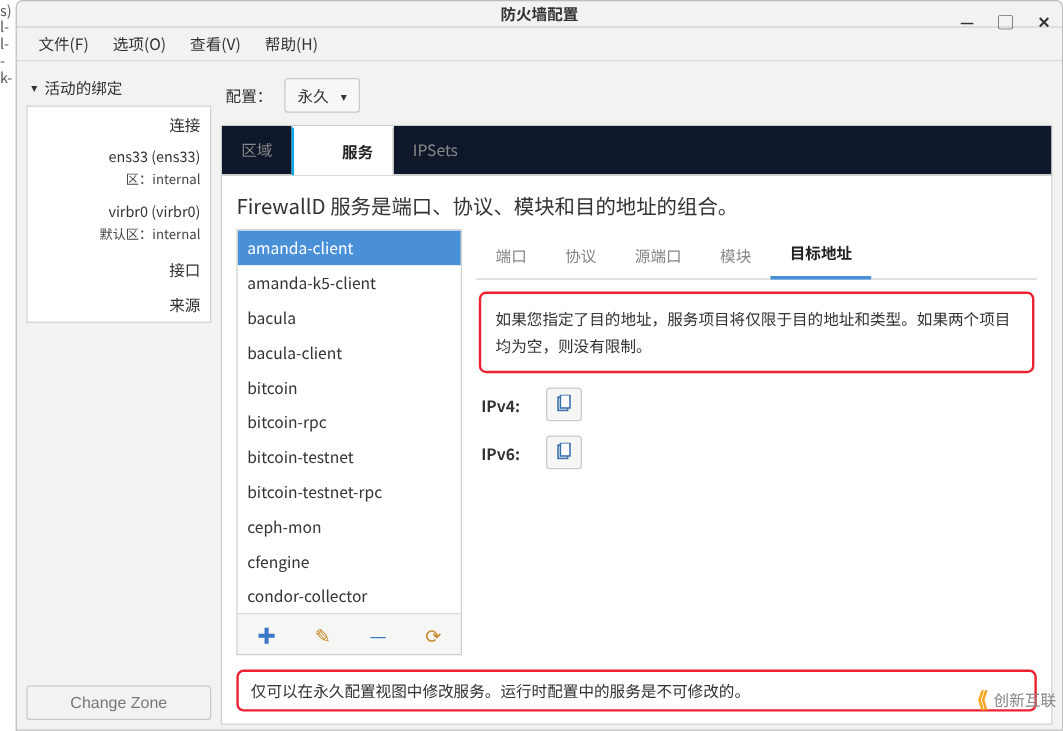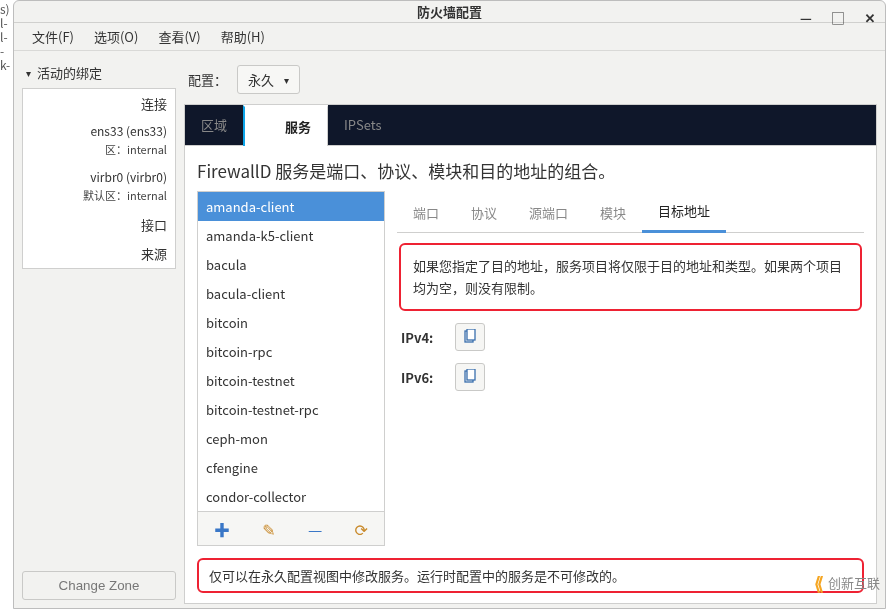--- a/index.html
+++ b/index.html
@@ -35,21 +35,21 @@
 .lower { flex: 1; display: flex; padding: 0 12px 12px 12px; gap: 0; }
 .svc-col { width: 188px; display: flex; flex-direction: column; }
 .svc-list { flex: 1; border: 1px solid #cfcfce; background: #fff; overflow: hidden; }
 .svc-item { padding: 5px 8px; font-size: 13px; }
 .svc-item.sel { background: #4a90d9; color: #fff; }
 .svc-tools { height: 34px; border: 1px solid #cfcfce; border-top: 0; background: #f6f6f4; display: flex; align-items: center; justify-content: space-around; }
 .svc-tools .tb { font-size: 16px; padding: 2px 6px; }
 .subpane { flex: 1; border-left: 0; padding: 0 0 0 12px; display: flex; flex-direction: column; }
 .subtabs { display: flex; align-items: flex-end; border-bottom: 1px solid #cfcfce; gap: 0; background: #fff; margin-top: 2px; }
 .subtab { padding: 8px 16px 10px 16px; color: #888; }
-.subtab.active { color: #222; font-weight: normal; border-bottom: 3px solid #4a90d9; margin-bottom: -1px; }
+.subtab.active { color: #222; font-weight: bold; border-bottom: 3px solid #4a90d9; margin-bottom: -1px; }
 .redbox { border: 2px solid #e23; border-radius: 6px; padding: 10px 12px; margin: 10px 2px 6px 2px; font-size: 13px; line-height: 22px; }
 .iprow { display: flex; align-items: center; gap: 10px; padding: 6px 4px; }
 .iprow .lbl { width: 44px; font-weight: bold; }
 .ipbtn { width: 30px; height: 28px; border: 1px solid #c9c9c7; border-radius: 3px; background: #f6f6f4; display: flex; align-items: center; justify-content: center; }
 .ipbtn svg { width: 16px; height: 16px; }
 .footer-red { border: 2px solid #e23; border-radius: 6px; padding: 6px 10px; margin: 6px 0 0 0; font-size: 13px; }
 .watermark { position: absolute; right: 6px; bottom: 14px; display: flex; align-items: center; gap: 4px; font-size: 13px; color: #888; }
 .watermark .mk { color: #f5a623; font-weight: bold; font-size: 18px; }
 </style>
 </head>

